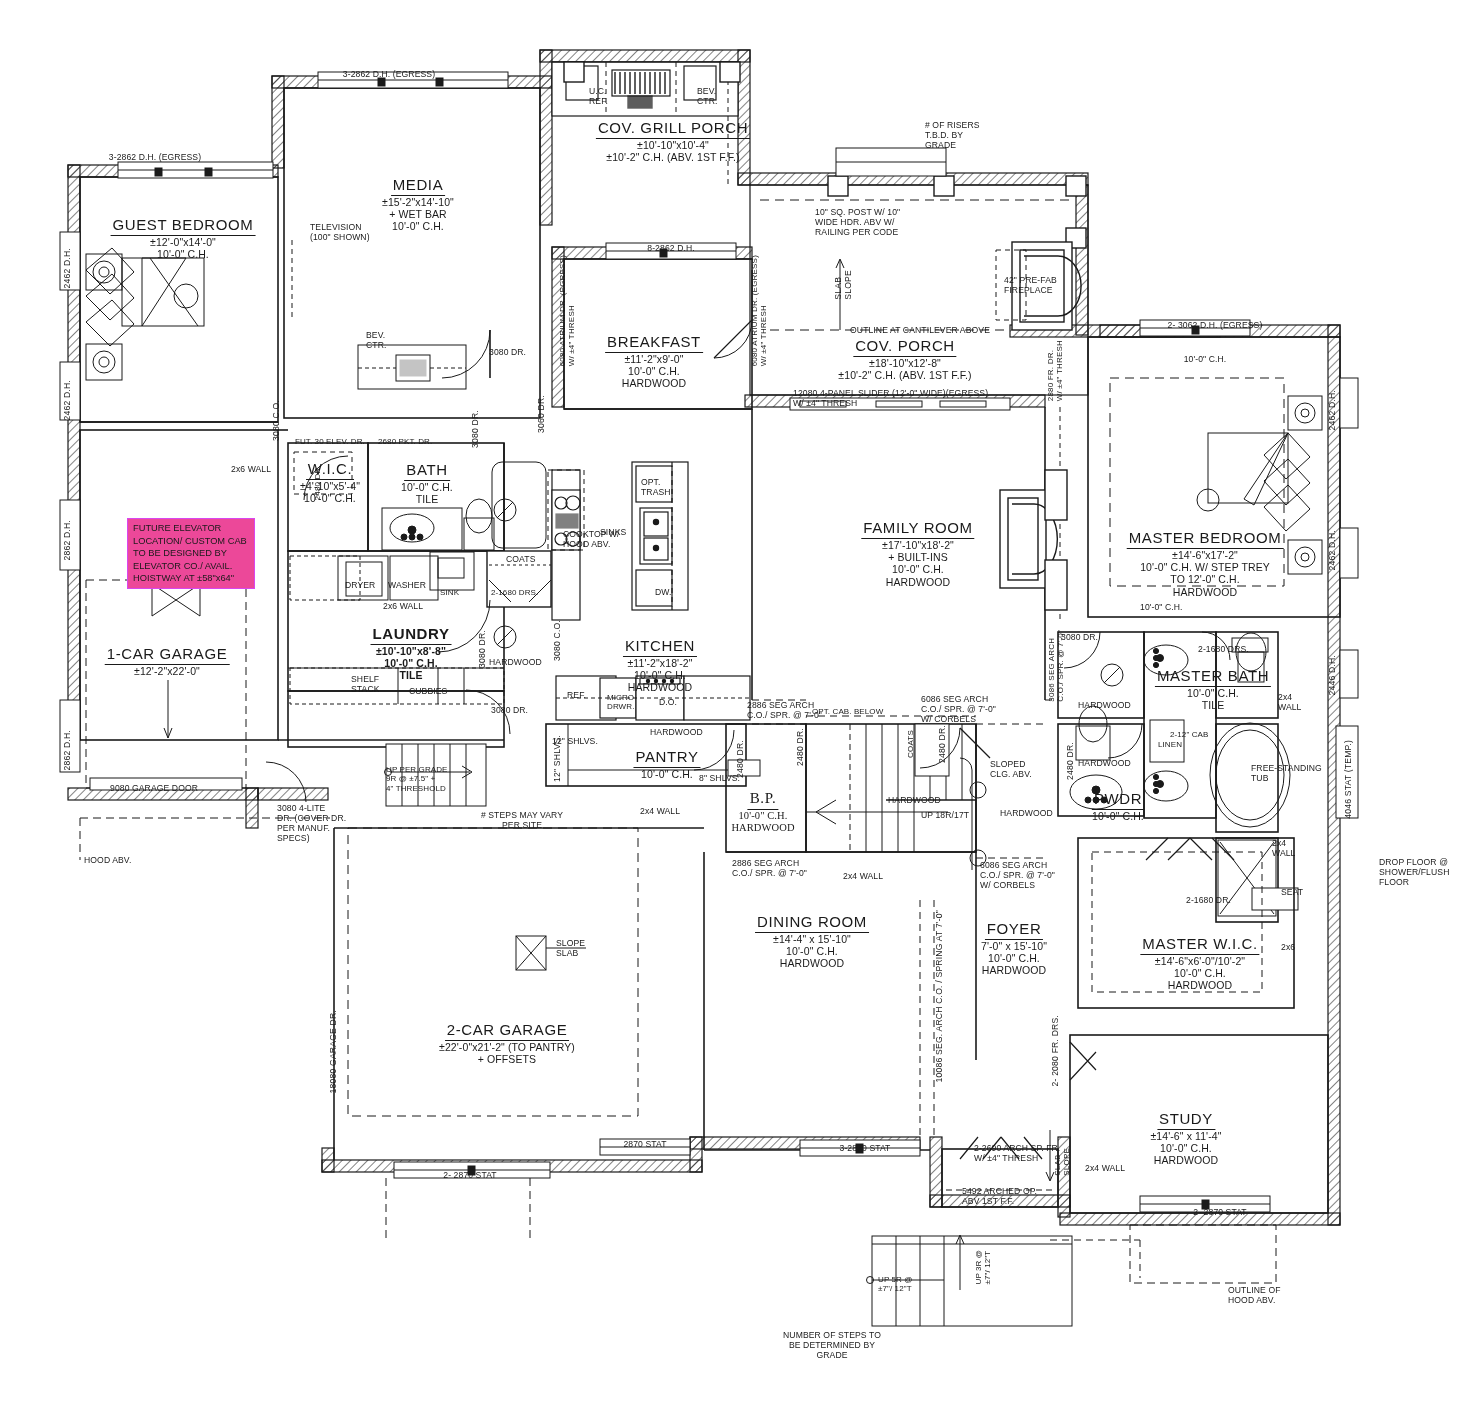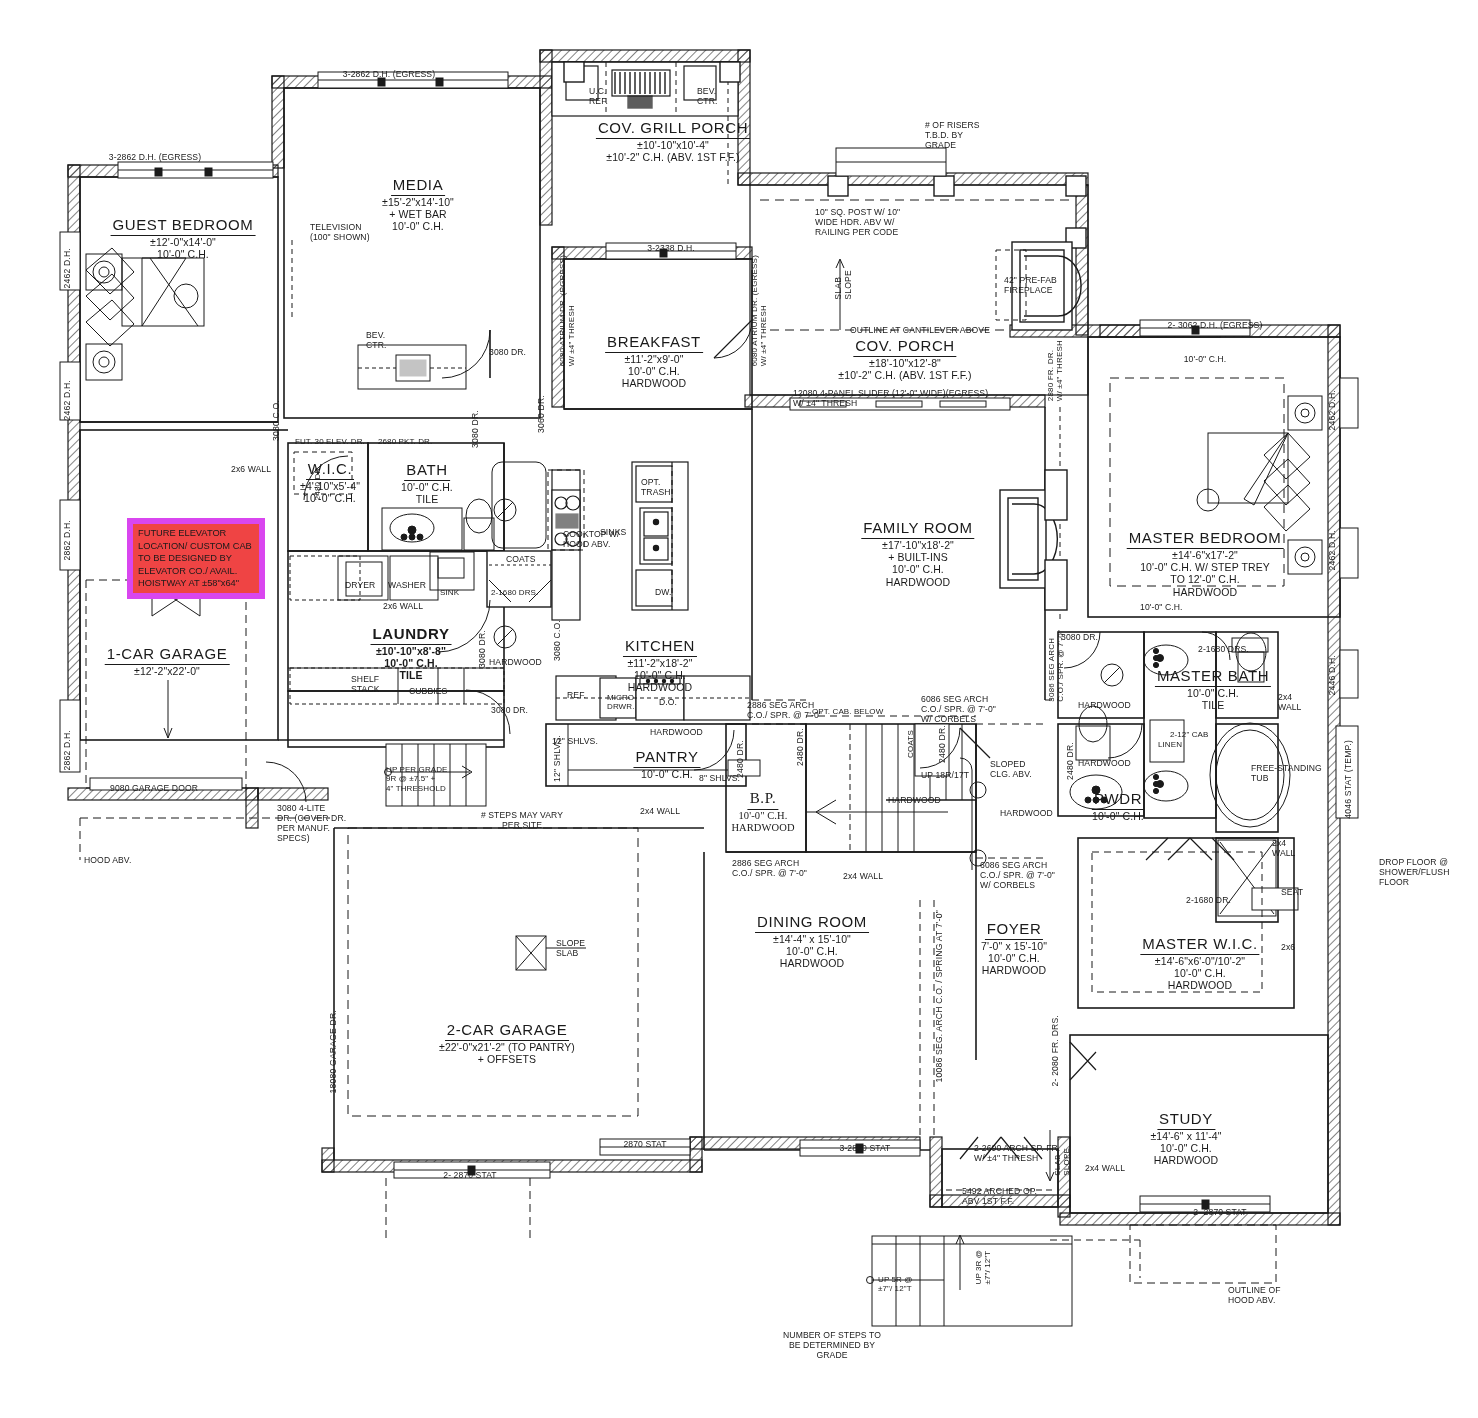--- a/index.html
+++ b/index.html
@@ -9,21 +9,21 @@
   .lbl{position:absolute;color:#1a1a1a;font-family:"Liberation Sans",sans-serif;white-space:nowrap;line-height:1.18;letter-spacing:.2px;}
   .room{text-align:center;transform:translateX(-50%);}
   .room .rn{font-size:15px;letter-spacing:.6px;border-bottom:1px solid #1a1a1a;display:inline-block;padding:0 2px 1px 2px;}
   .room .rs{font-size:10.5px;letter-spacing:.1px;}
   .note{font-size:9.5px;letter-spacing:.1px;}
   .note.c{text-align:center;transform:translateX(-50%);}
   .vert{transform-origin:left top;}
   .vert.up{transform:rotate(-90deg) translateX(-100%);}
   .small{font-size:8.6px;}
   .tiny{font-size:8px;}
-  .box{position:absolute;border:6px solid #d946ef;background:#ef4444;font-size:9.3px;line-height:1.35;padding:3px 5px;color:#1a1a1a;}
+  .box{position:absolute;border:1px solid #d946ef;background:#ec4899;font-size:9.3px;line-height:1.35;padding:3px 5px;color:#1a1a1a;}
 </style>
 </head>
 <body>
 
 <div id="plan">
 
 <svg width="1478" height="1418" viewBox="0 0 1478 1418">
   <defs>
     <pattern id="hatch" width="6" height="6" patternTransform="rotate(45)" patternUnits="userSpaceOnUse">
       <line x1="0" y1="0" x2="0" y2="6" stroke="#1a1a1a" stroke-width="1.1"></line>
@@ -651,21 +651,21 @@
       </div>
       <div class="lbl note small" style="left: 310px; top: 222px;">
         <div>TELEVISION</div>
         <div>(100" SHOWN)</div>
       </div>
       <div class="lbl note small" style="left: 366px; top: 330px;">
         <div>BEV.</div>
         <div>CTR.</div>
       </div>
       <div class="lbl note small c" style="left: 671px; top: 243px;">
-        <div>3-2338 D.H.</div>
+        <div>8-2862 D.H.</div>
       </div>
       <div class="lbl note small c" style="left: 920px; top: 325px;">
         <div>OUTLINE AT CANTILEVER ABOVE</div>
       </div>
       <div class="lbl note small" style="left: 1004px; top: 275px;">
         <div>42" PRE-FAB</div>
         <div>FIREPLACE</div>
       </div>
       <div class="lbl note small c" style="left: 1215px; top: 320px;">
         <div>2- 3062 D.H. (EGRESS)</div>
@@ -767,21 +767,21 @@
         <div>W/ CORBELS</div>
       </div>
       <div class="lbl note small" style="left: 980px; top: 860px;">
         <div>6086 SEG ARCH</div>
         <div>C.O./ SPR. @ 7'-0"</div>
         <div>W/ CORBELS</div>
       </div>
       <div class="lbl note tiny" style="left: 812px; top: 707px;">
         <div>OPT. CAB. BELOW</div>
       </div>
-      <div class="lbl note small" style="left: 921px; top: 770px;">
+      <div class="lbl note small" style="left: 921px; top: 810px;">
         <div>UP 18R/17T</div>
       </div>
       <div class="lbl note small" style="left: 888px; top: 795px;">
         <div>HARDWOOD</div>
       </div>
       <div class="lbl note small" style="left: 1000px; top: 808px;">
         <div>HARDWOOD</div>
       </div>
       <div class="lbl note small" style="left: 990px; top: 759px;">
         <div>SLOPED</div>

